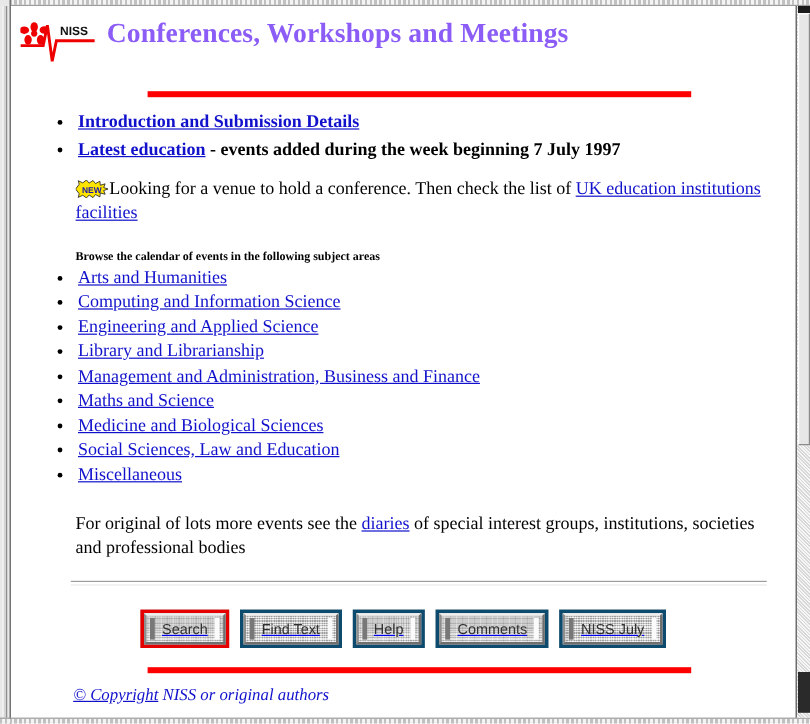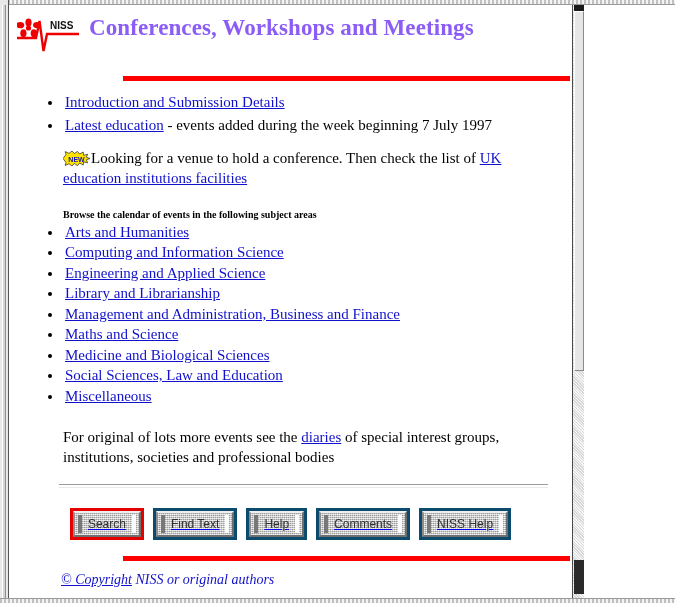--- a/index.html
+++ b/index.html
@@ -11,21 +11,21 @@
   body {
     width: 675px;
     height: 603px;
     overflow: hidden;
     font-family: "Liberation Serif", "DejaVu Serif", serif;
   }
 
   
   #browser-frame {
     position: relative;
-    width: 584px;
+    width: 675px;
     height: 603px;
     box-sizing: border-box;
     background: #ffffff;
   }
   .chrome-edge-top {
     position: absolute;
     top: 0; left: 0;
     width: 675px; height: 5px;
     background: repeating-linear-gradient(
       to right,
@@ -143,20 +143,21 @@
   .content {
     font-family: "Liberation Serif", "DejaVu Serif", serif;
     font-size: 15px;
     color: #000000;
     line-height: 1.30;
   }
   ul.plain {
     margin: 12px 0 0 0;
     padding-left: 52px;
     list-style: disc;
+    font-weight: bold;
   }
   ul.plain li {
     margin: 0 0 3px 0;
     padding-left: 2px;
   }
   ul.subjects {
     margin: 2px 0 0 0;
     padding-left: 52px;
     list-style: disc;
   }
@@ -368,21 +369,21 @@
         </a>
 
         <a class="navbtn" href="#">
           <span class="face">
             <span class="label">Comments</span>
           </span>
         </a>
 
         <a class="navbtn" href="#">
           <span class="face">
-            <span class="label">NISS Help</span>
+            <span class="label">NISS July</span>
           </span>
         </a>
 
       </div>
 
       <div class="red-rule bottom" style="margin-top:16px"></div>
 
       <div id="copyright"><a class="link cc" href="#">© Copyright</a><span> NISS or original authors</span></div>
 
     </div>

